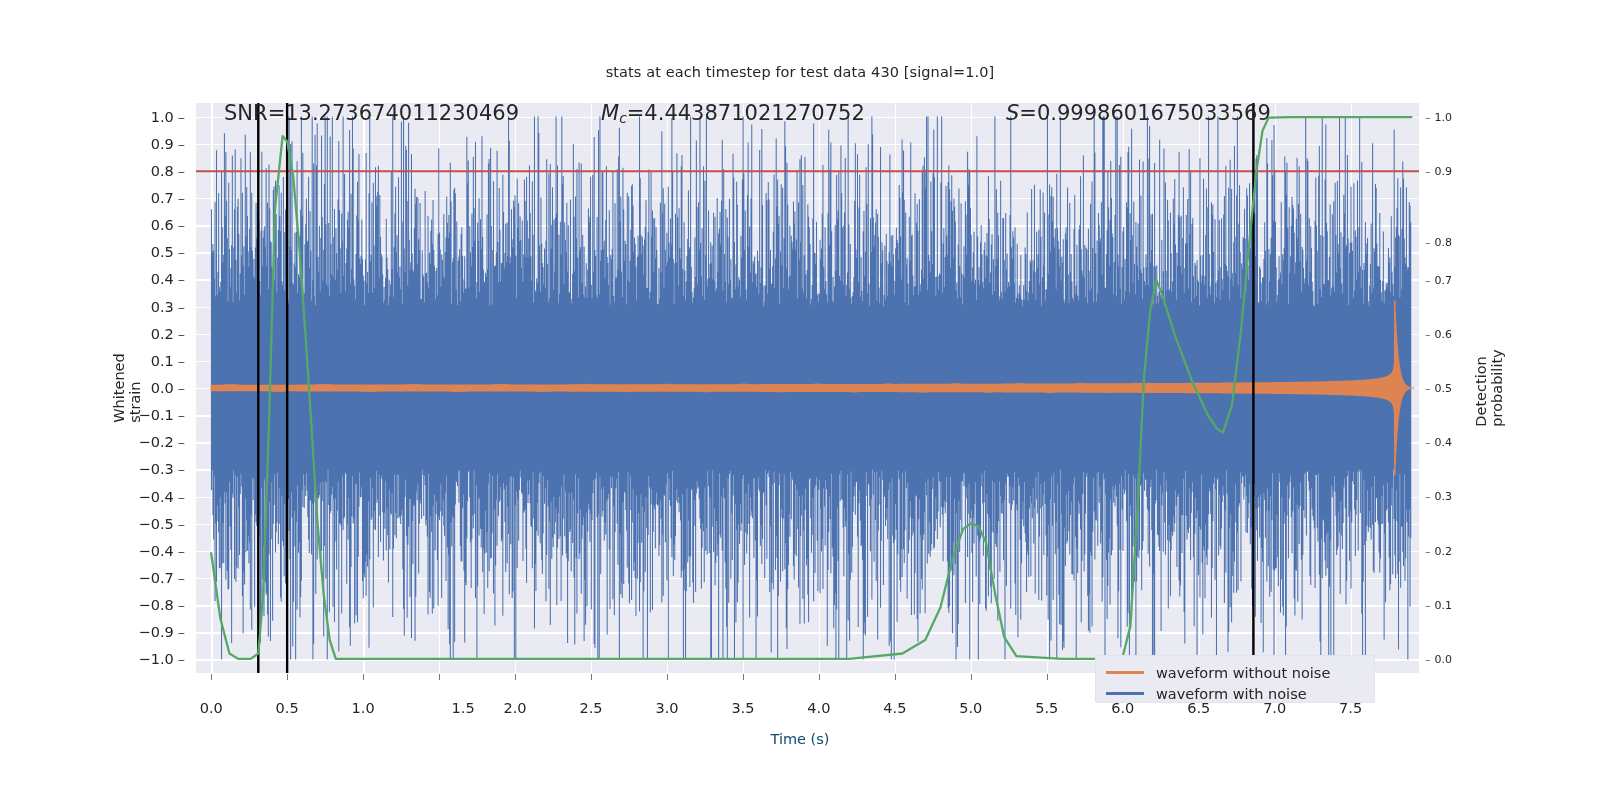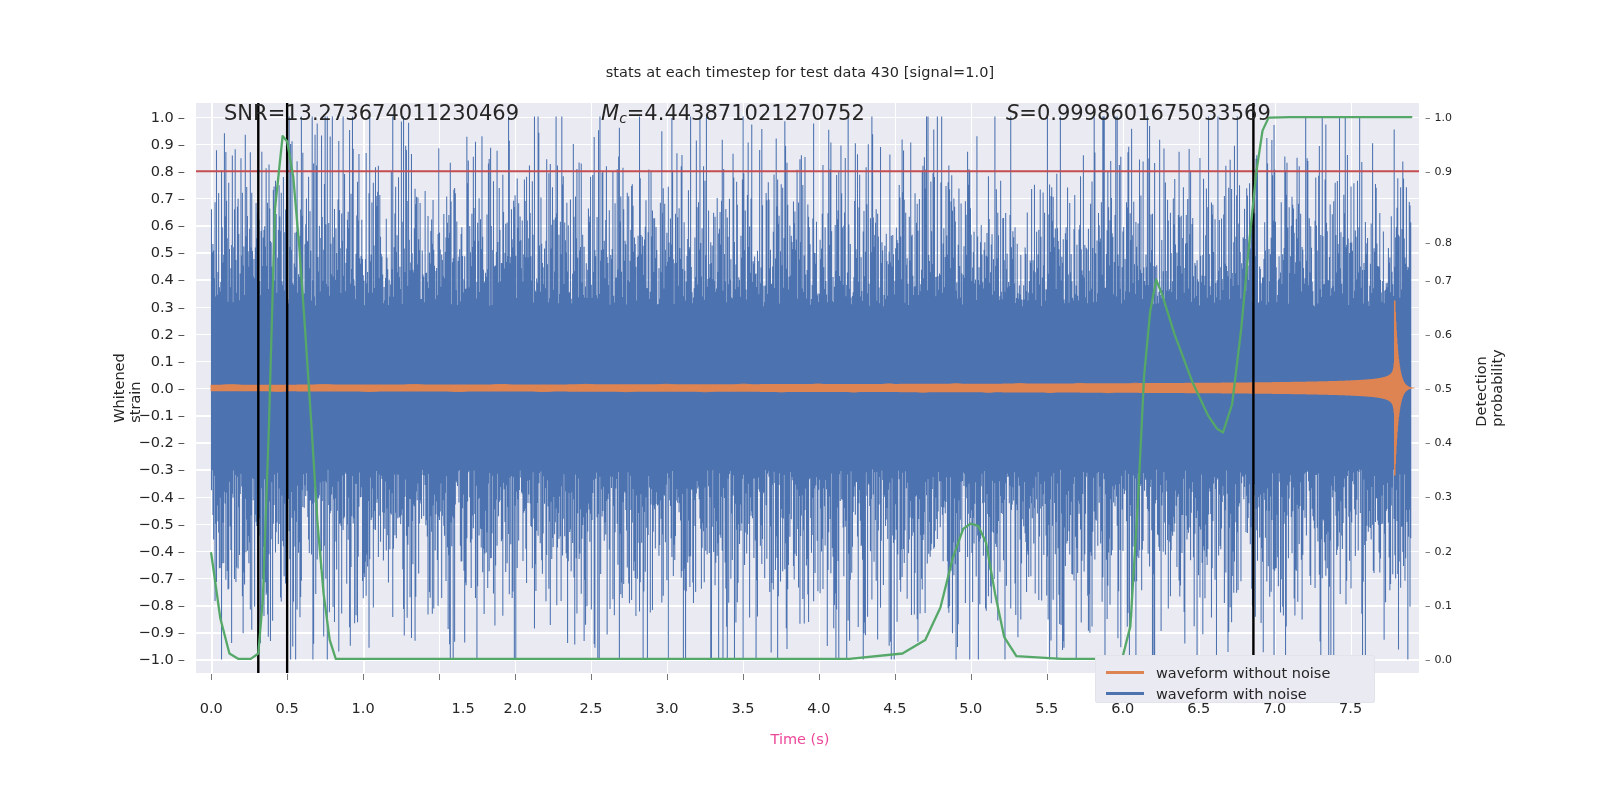--- a/index.html
+++ b/index.html
@@ -33,21 +33,21 @@
            font-size:14.5px;color:#262626;text-align:left;white-space:nowrap;}
   .ytick-l .tk{display:inline-block;margin-left:4px;color:#555;}
   .ytick-r{position:absolute;left:1425px;transform:translateY(-50%);
            font-size:11px;color:#262626;white-space:nowrap;}
   .ytick-r .tk{display:inline-block;margin-right:4px;color:#555;}
   .xtick{position:absolute;top:700px;transform:translateX(-50%);
          font-size:14.5px;color:#262626;}
   .xtickmark{position:absolute;top:674px;width:1.2px;height:6px;background:#777;}
 
   .xlabel{position:absolute;top:731px;left:0;width:1600px;text-align:center;
-          font-size:14.5px;color:#ec4899;}
+          font-size:14.5px;color:#0c4a6e;}
   .ylabel-left{position:absolute;left:-6px;top:388px;
                transform:translate(-50%,-50%) rotate(-90deg);
                font-size:14.5px;color:#262626;transform-origin:center;}
   .ylabel-left-wrap{position:absolute;left:133px;top:0;width:0;height:0;}
   .ylabel-right-wrap{position:absolute;left:1489px;top:0;width:0;height:0;}
   .ylabel-right{position:absolute;left:0;top:388px;
                 transform:translate(-50%,-50%) rotate(-90deg);
                 font-size:14.5px;color:#262626;transform-origin:center;}
 
   .legend{position:absolute;left:1095px;top:655px;width:280px;height:48px;

